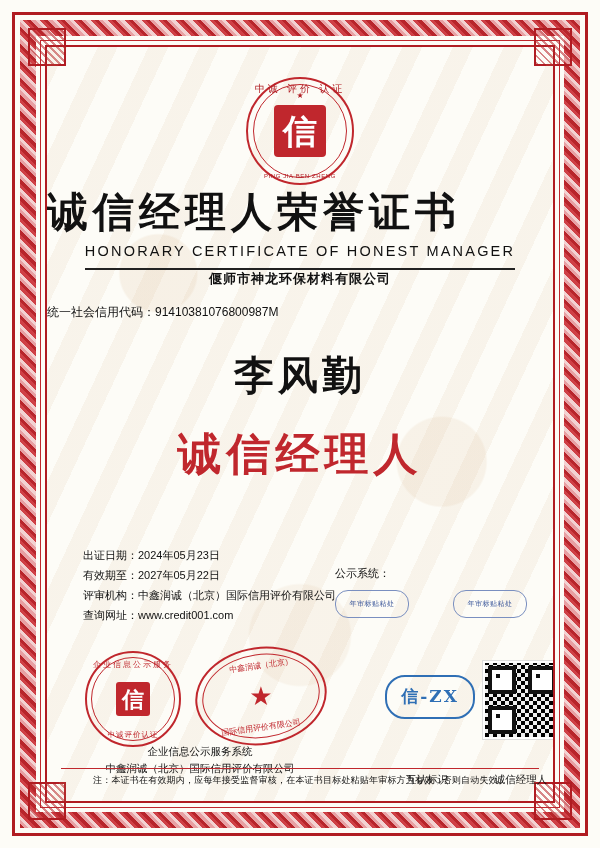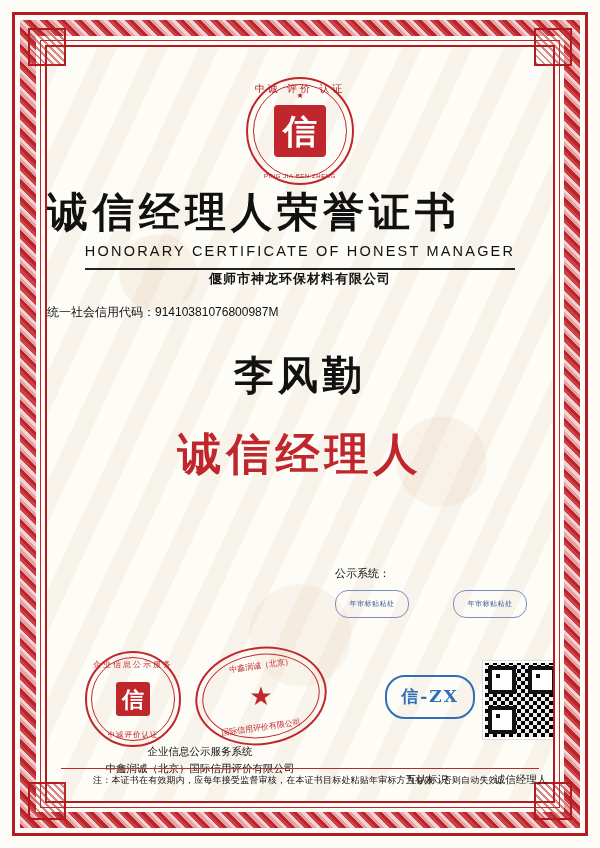--- a/index.html
+++ b/index.html
@@ -433,20 +433,34 @@
 
 
     <div class="company">偃师市神龙环保材料有限公司</div>
     <div class="usci">
       <span>统一社会信用代码：</span><span>91410381076800987M</span>
     </div>
 
     <div class="person">李风勤</div>
     <div class="honor">诚信经理人</div>
 
+    <div class="details">
+      <div class="row">
+        <span class="lbl">出证日期：</span><span class="val">2024年05月23日</span>
+      </div>
+      <div class="row">
+        <span class="lbl">有效期至：</span><span class="val">2027年05月22日</span>
+      </div>
+      <div class="row">
+        <span class="lbl">评审机构：</span><span class="val">中鑫润诚（北京）国际信用评价有限公司</span>
+      </div>
+      <div class="row">
+        <span class="lbl">查询网址：</span><span class="val">www.credit001.com</span>
+      </div>
+    </div>
 
     <div class="annual">公示系统：</div>
     <div class="stickers">
       <div class="sticker">年审标贴粘处</div>
       <div class="sticker">年审标贴粘处</div>
     </div>
 
     <div class="bottom">
 
       <div class="seal-round">

